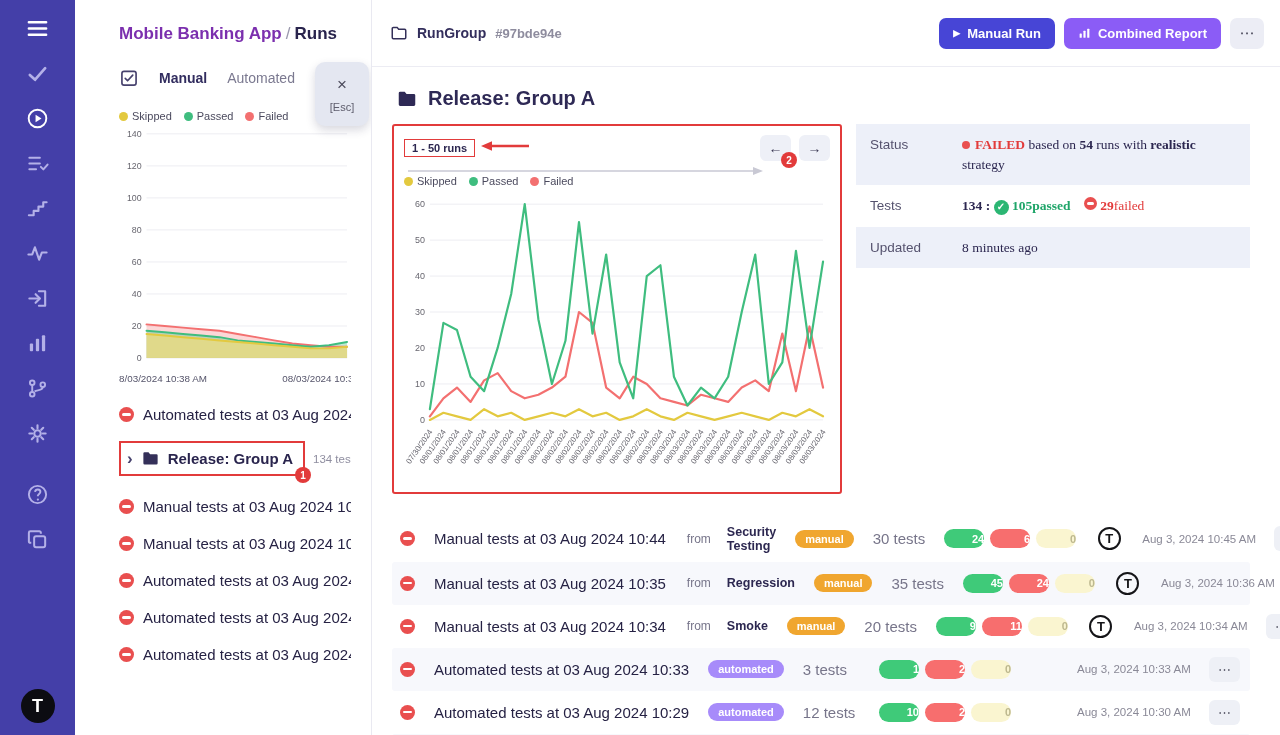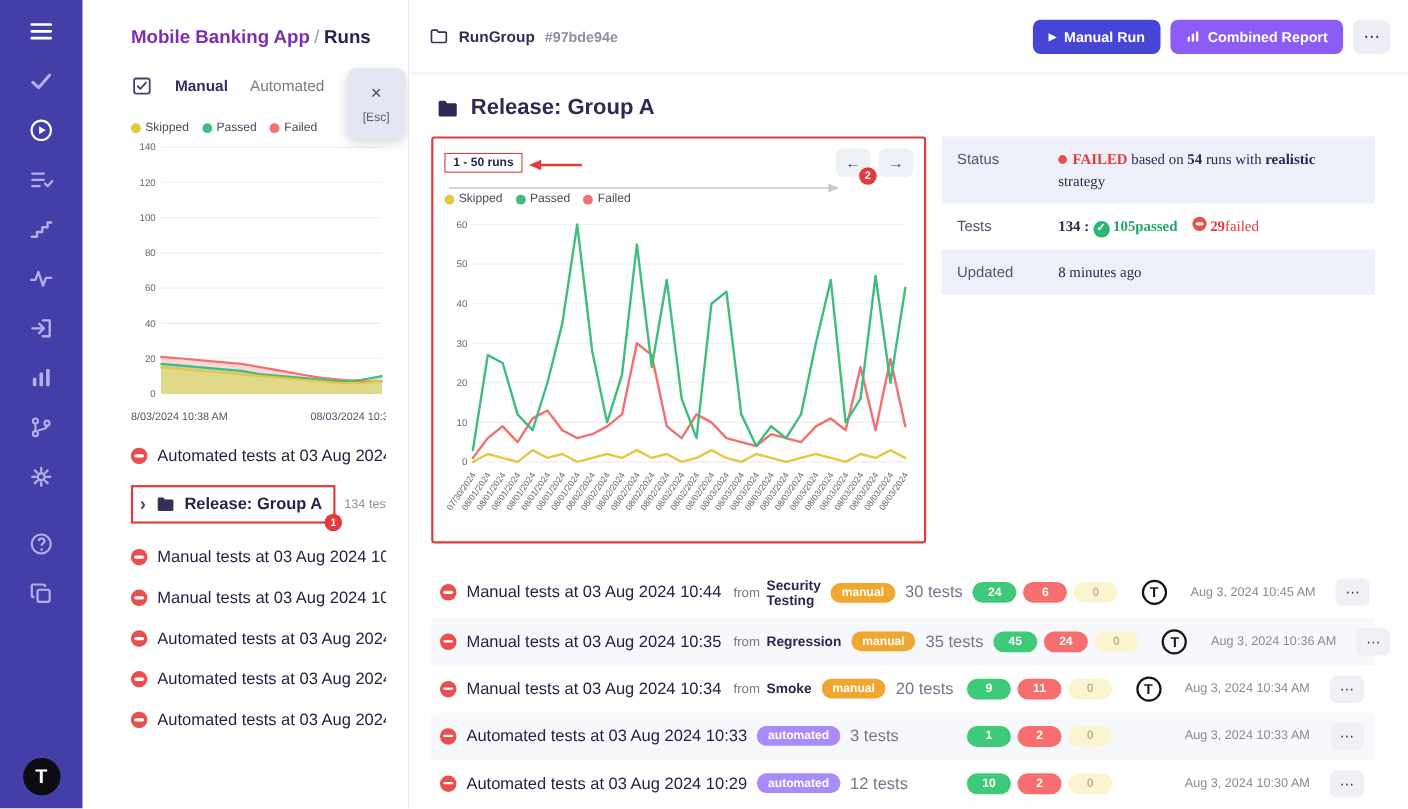--- a/index.html
+++ b/index.html
@@ -113,33 +113,33 @@
   .srow .val { color:#2c2750; display:block;font-family:Liberation Serif, serif; }
   .inlineflex { display:flex; align-items:center; gap:6px; flex-wrap:wrap; }
   .red-b { color:#e23b3b; font-weight:800; }
   .bold { font-weight:700; }
   .grn-b { color:#1fa569; font-weight:700; }
   .mini-dot { width:8px; height:8px; border-radius:50%; background:#e94f4f;
     display:inline-block; margin-right:5px; }
 
   
   .runs-list { margin-top:22px; }
-  .run-row { display:flex; align-items:center; gap:9px; padding:9px 10px 9px 8px;
+  .run-row { display:flex; align-items:center; gap:19px; padding:9px 10px 9px 8px;
     cursor:pointer; border-radius:3px; }
   .run-row:nth-child(even) { background:#f7f8fc; }
   .run-row .rtitle { font-size:15px; font-weight:500; color:#262244; white-space:nowrap; }
   .fromlbl { font-size:12px; color:#77758a; margin-left:2px; }
   .fromval { font-size:12.5px; font-weight:800; color:#2c2750; margin-left:-3px; }
   .tagb { font-size:11px; font-weight:700; color:#fff; padding:3px 10px; border-radius:10px; }
   .tagb.manual { background:#f0a62f; }
   .tagb.automated { background:#a78bfa; }
   .tcount { font-size:15px; color:#77758a; white-space:nowrap; }
   .row-right { display:flex; align-items:center; gap:10px; margin-left:auto; }
   .pillgrp { display:flex; gap:6px; }
-  .pill { width:40px; text-align:center; font-size:11px; font-weight:700; padding:3.5px 0;
+  .pill { width:40px; text-align:right; font-size:11px; font-weight:700; padding:3.5px 0;
     border-radius:10px; }
   .pill.p { background:#3fca79; color:#fff; }
   .pill.f { background:#f76e6e; color:#fff; }
   .pill.s { background:#faf5d0; color:#bdb88f; }
   .avslot { width:46px; display:flex; justify-content:center; }
   .tavatar { width:23px; height:23px; border-radius:50%; border:2px solid #151518;
     color:#151518; font-weight:800; font-size:13px; display:flex; align-items:center;
     justify-content:center; }
   .rdate { width:122px; font-size:11.5px; color:#8a8997; white-space:nowrap; }
   .more-sm { width:31px; height:25px; border:none; background:#eef0f6; border-radius:6px;
@@ -360,21 +360,21 @@
         <svg class="foldersvg" viewBox="0 0 24 24" fill="#2e2955">
             <path d="M3 5.5A1.5 1.5 0 0 1 4.5 4h5l2 2.5h8A1.5 1.5 0 0 1 21 8v10a1.5 1.5 0 0 1-1.5 1.5h-15A1.5 1.5 0 0 1 3 18z"></path>
           </svg>
         <span class="gttl">Release: Group A</span>
       </div>
 
       <div class="panels">
 
         <div class="chart-panel">
           <div class="cp-top">
-            <span style="display:flex;align-items:flex-end">
+            <span style="display:flex;align-items:flex-start">
               <span class="range-label">1 - 50 runs</span>
               <svg class="red-arrow" width="52" height="14" viewBox="0 0 52 14">
                   <line x1="50" y1="7" x2="10" y2="7" stroke="#e23b3b" stroke-width="2.4"></line>
                   <polygon points="2,7 13,2.2 13,11.8" fill="#e23b3b"></polygon>
                 </svg>
             </span>
             <span class="navs">
               <button class="navbtn"><span>←</span><span class="num-badge">2</span></button>
               <button class="navbtn"><span>→</span></button>
             </span>

